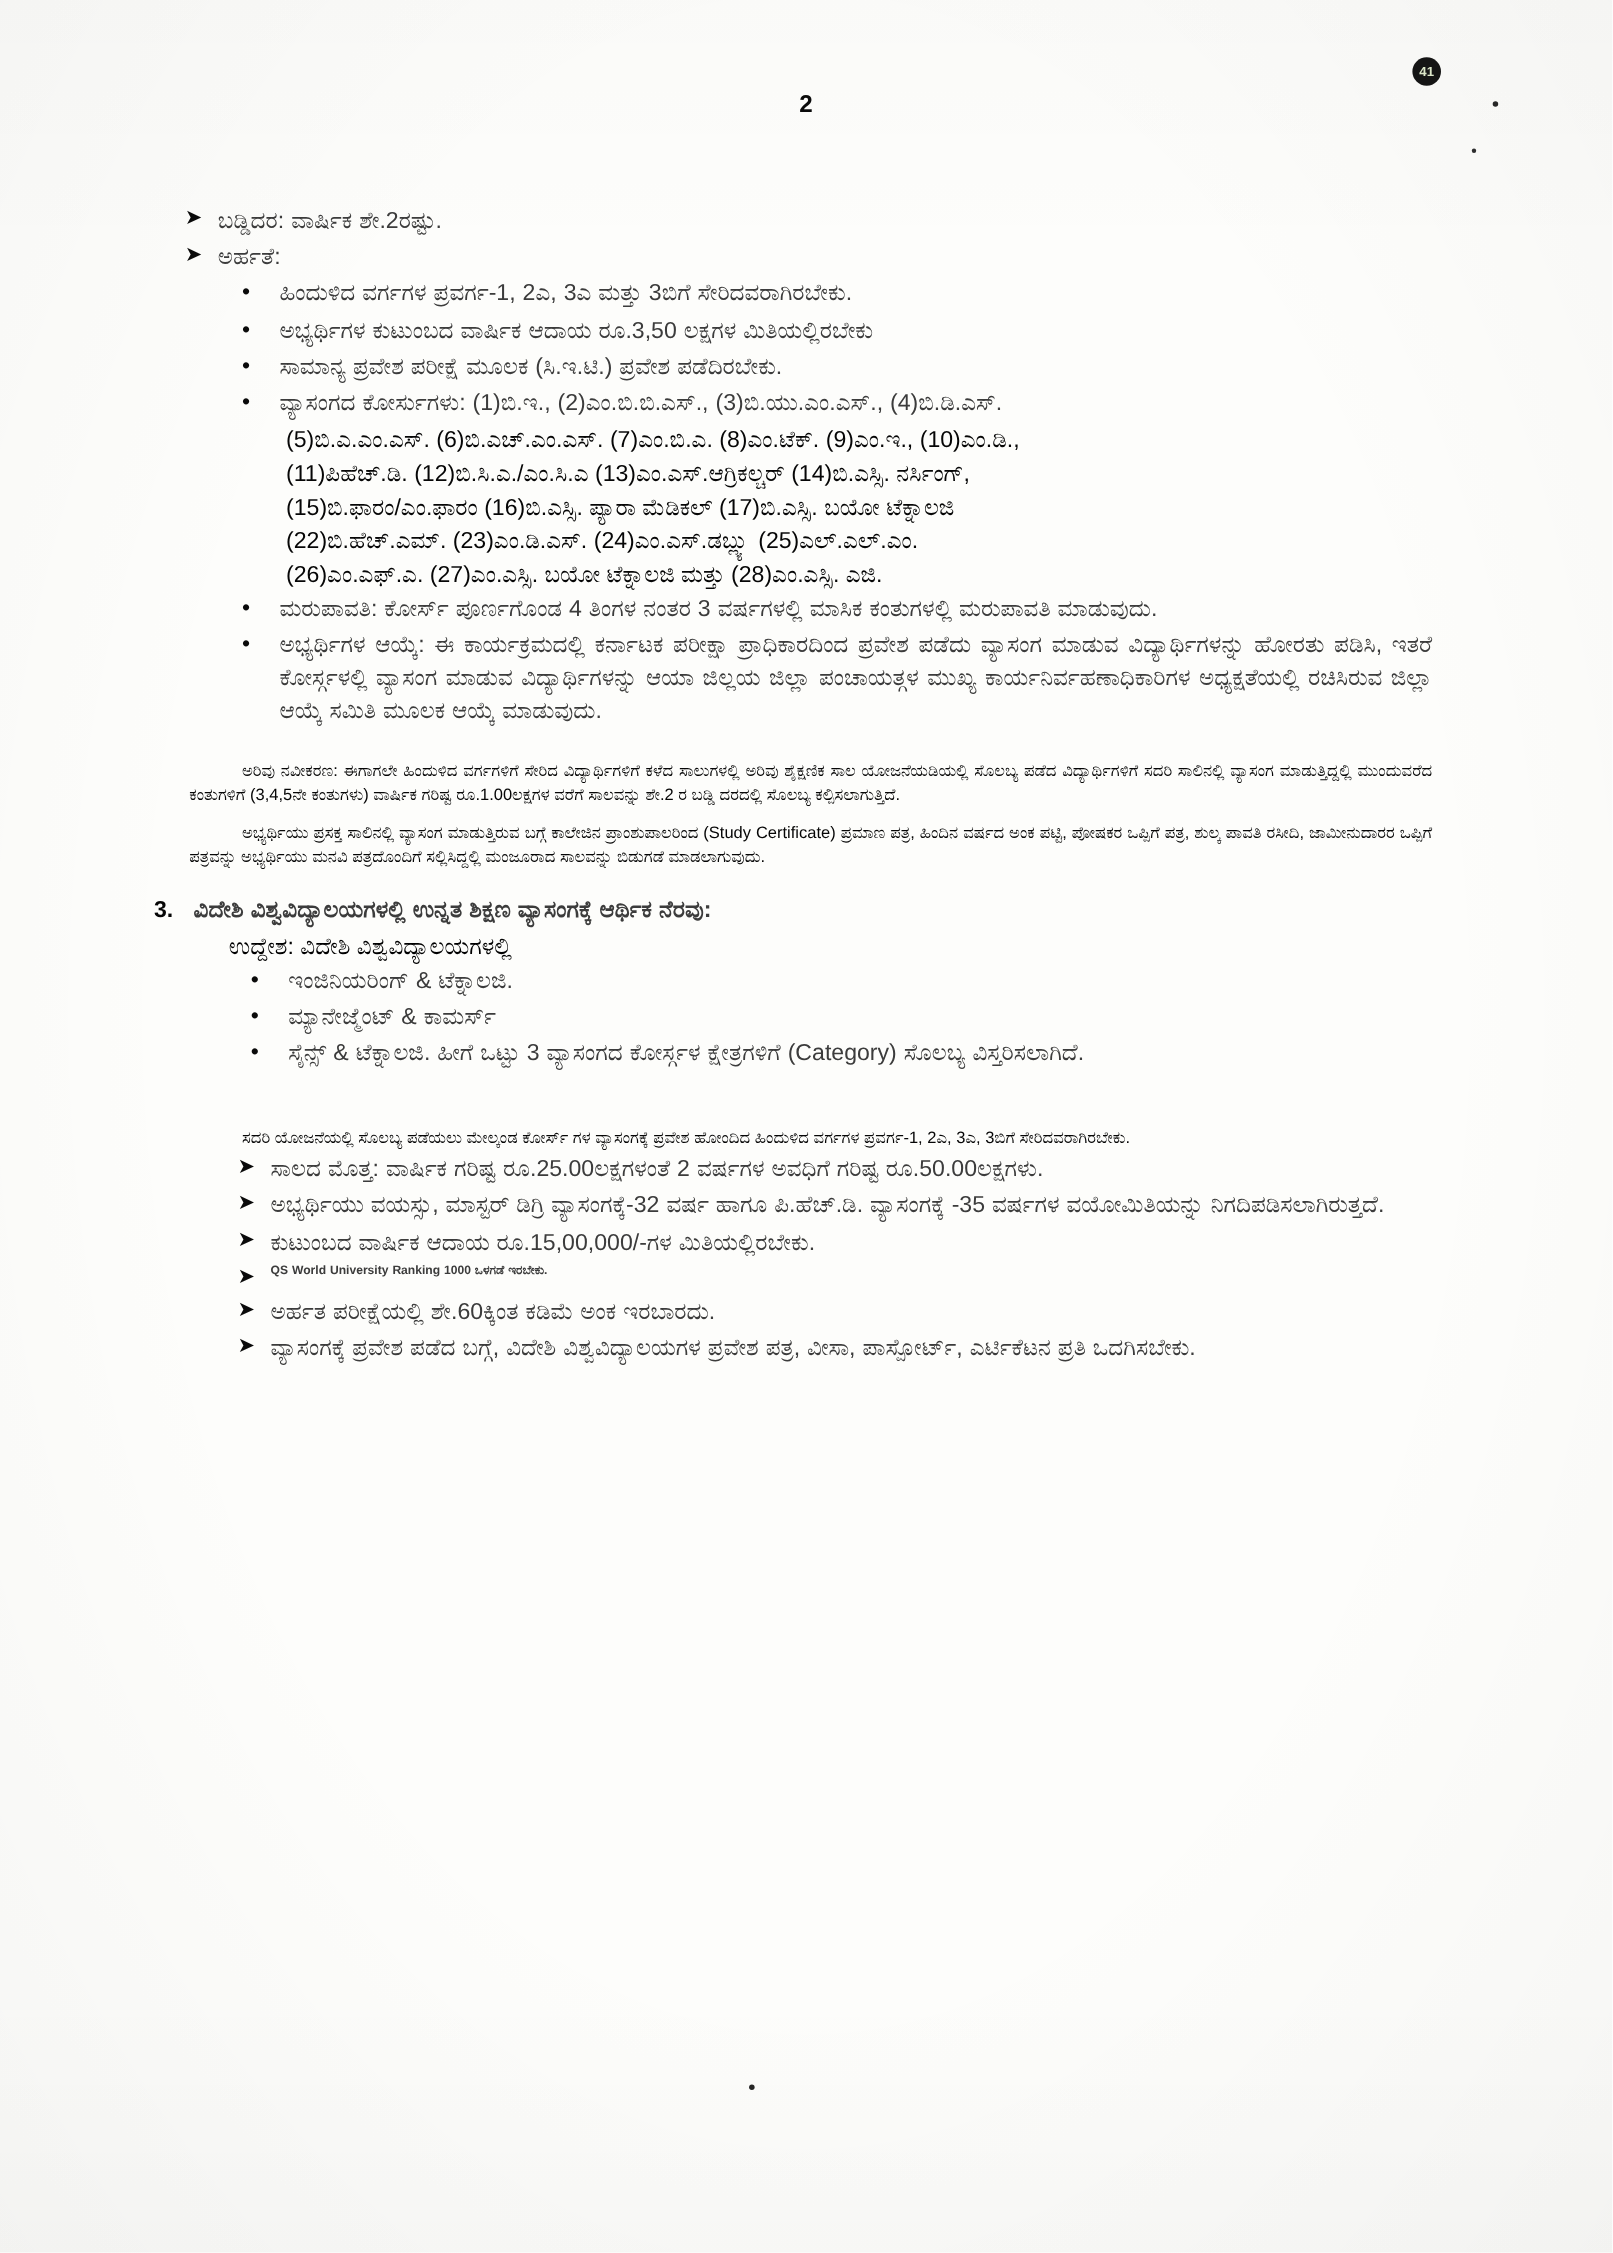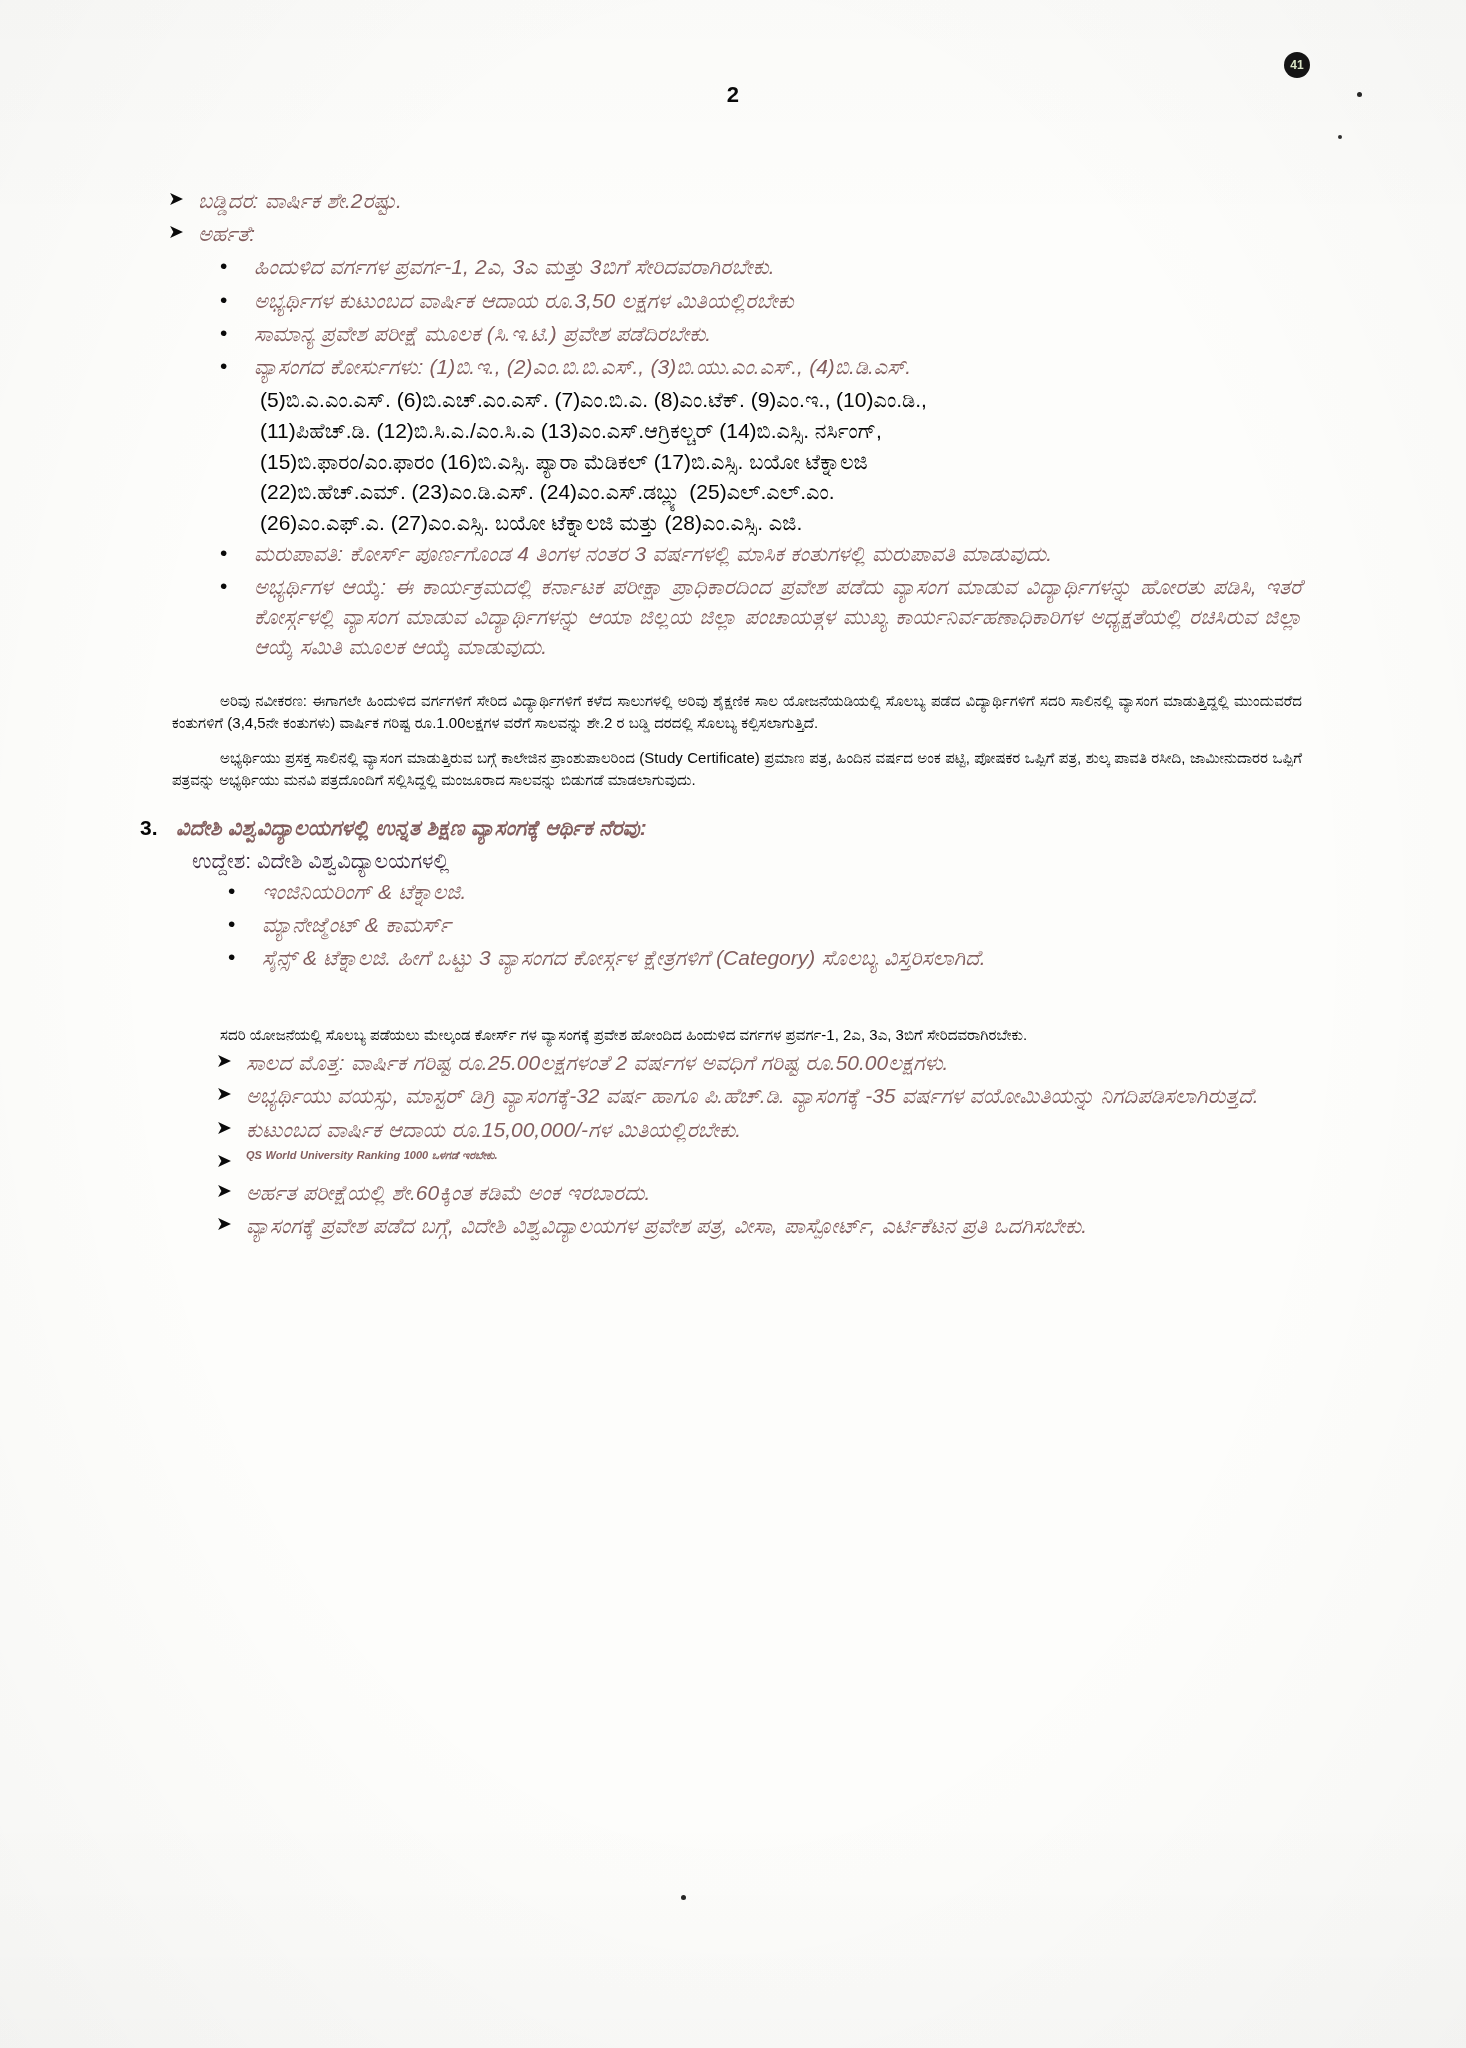--- a/index.html
+++ b/index.html
@@ -125,25 +125,24 @@
     flex: 0 0 36px;
     font-size: 21px;
     font-weight: 700;
     line-height: 1.42;
     color: #0d0d0d;
   }
   .txt {
     flex: 1 1 auto;
     font-size: 21px;
     line-height: 1.44;
-    color: #ef4444;
+    color: #404040;
     text-align: justify;
     text-justify: inter-word;
     word-spacing: .5px;
-    font-style: italic;
   }
   .txt.nojust { text-align: left; }
   .txt.small  { font-size: 11px; }
   .txt.bold   { font-weight: 700; }
 
   .lvl1 { margin-left: 0px; }
   .lvl2 { margin-left: 48px; }
   .lvl2b { margin-left: 56px; }
   .lvl3 { margin-left: 92px; }
 
@@ -154,22 +153,22 @@
     text-align: justify;
     text-justify: inter-word;
     text-indent: 48px;
     margin: 0 0 2px 0;
   }
   .para-block { margin-top: 14px; margin-left: 4px; }
 
   .sub-head {
     font-size: 21px;
     line-height: 1.44;
-    color: #701a75;
-    margin-left: 24px;
+    color: #000000;
+    margin-left: 40px;
   }
 
   .gap-sm { height: 10px; }
   .gap-md { height: 20px; }
   .gap-lg { height: 34px; }
 
   .codes-line {
     font-size: 21px;
     line-height: 1.46;
     color: #0d0d0d;

